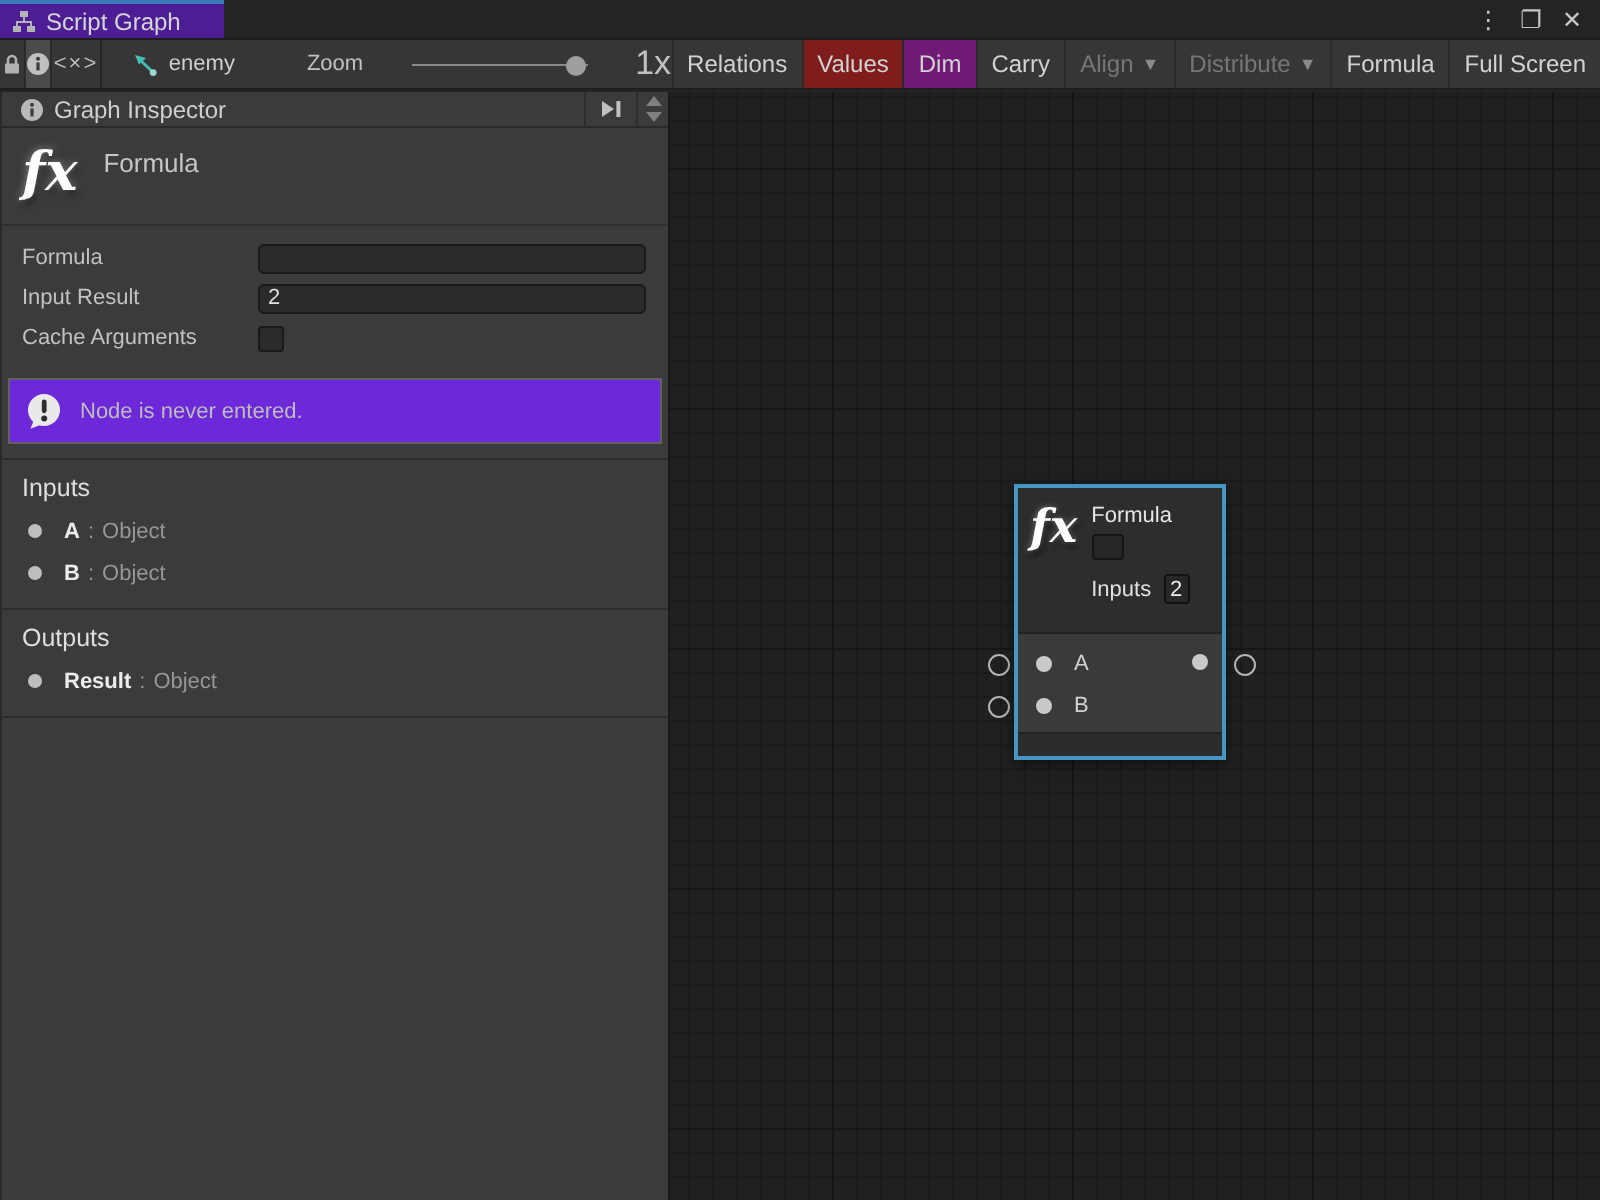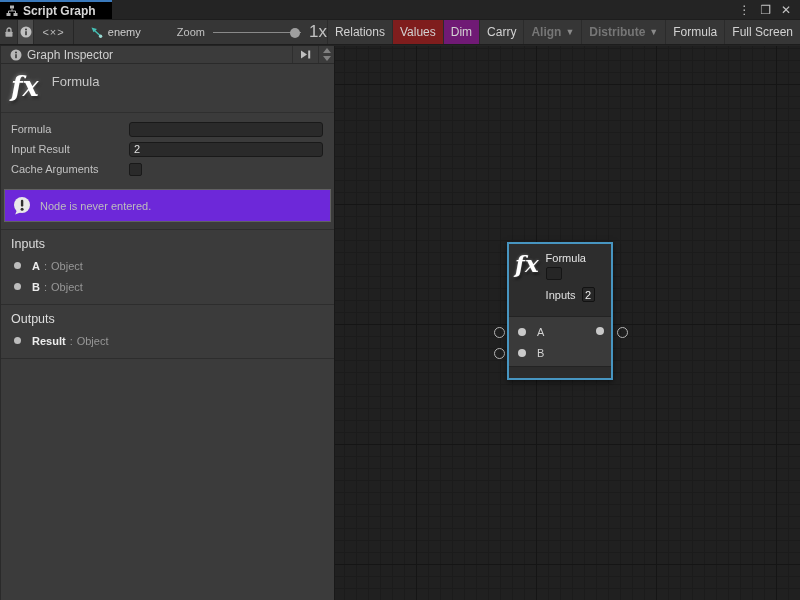--- a/index.html
+++ b/index.html
@@ -5,52 +5,52 @@
   * { margin:0; padding:0; box-sizing:border-box; }
   html,body { background:#191919; }
   .window {
     position:relative; width:800px; height:600px; overflow:hidden;
     background:#242424; font-family:"Liberation Sans", sans-serif;
     font-size:11px; color:#c8c8c8; user-select:none;
   }
   
   .tabbar { height:19px; display:flex; align-items:stretch; background:#242424; }
   .tab {
-    width:112px; background:#000000; border-top:2px solid #3a79bb;
+    width:112px; background:#4c1d95; border-top:2px solid #3a79bb;
     display:flex; align-items:center; gap:5px; padding-left:6px;
-    color:#d6d6d6; font-size:12px; white-space:nowrap;font-weight:bold;
+    color:#d6d6d6; font-size:12px; white-space:nowrap;
   }
   .tab-spacer { flex:1; }
   .win-controls { display:flex; align-items:center; gap:10px; padding-right:9px; color:#c4c4c4; }
   .win-controls span { font-size:12px; line-height:1; cursor:default; }
   
   .toolbar {
     position:absolute; top:19px; left:0; right:0; height:26px;
     background:#363636; border-top:1px solid #1d1d1d; border-bottom:1px solid #1d1d1d;
     display:flex; align-items:stretch; overflow:hidden;
   }
   .tbtn { display:flex; align-items:center; justify-content:center; color:#b8b8b8; }
   .tbtn.lock { width:28px; }
   .tbtn.info-btn { width:26px; background:#4b4b4b; border-left:1px solid #2a2a2a; border-right:1px solid #2a2a2a; }
   .tbtn.code { width:64px; font-size:11px; letter-spacing:1px; color:#bdbdbd; }
   .tb-sep { width:1px; background:#262626; }
   .graph-crumb { display:flex; align-items:center; gap:5px; padding:0 10px 0 16px; color:#cfcfcf; font-size:11px; }
-  .zoom-wrap { display:flex; align-items:center; gap:8px; padding-left:26px; }
+  .zoom-wrap { display:flex; align-items:center; gap:24px; padding-left:26px; }
   .zoom-label { color:#c2c2c2; font-size:11px; }
   .zoom-track { position:relative; width:88px; height:1px; background:#8a8a8a; }
   .zoom-handle { position:absolute; top:-4px; left:77px; width:10px; height:10px; border-radius:50%; background:#9e9e9e; }
   .zoom-value { color:#c2c2c2; font-size:17px; }
   .tb-right { margin-left:auto; display:flex; align-items:stretch; }
   .tb-right .rbtn {
     display:flex; align-items:center; padding:0 7px; gap:4px;
     border-left:1px solid #2b2b2b; color:#d2d2d2; font-size:12px; white-space:nowrap;
   }
   .rbtn.active { background:#7f1d1d; }
   .rbtn.semi   { background:#701a75; }
-  .rbtn.disabled { color:#767676;font-weight:bold; }
+  .rbtn.disabled { color:#767676; }
   .rbtn .caret { font-size:9px; color:#8a8a8a; }
   
   .main { position:absolute; top:46px; left:0; right:0; bottom:0; display:flex; }
   .inspector {
     width:335px; background:#3b3b3b; border-right:1px solid #191919;
     border-left:1px solid #2a2a2a; position:relative; overflow:hidden;
   }
   .insp-header {
     height:18px; display:flex; align-items:center; gap:5px; padding-left:9px;
     border-bottom:1px solid #2a2a2a; color:#cfcfcf; font-size:12px;

